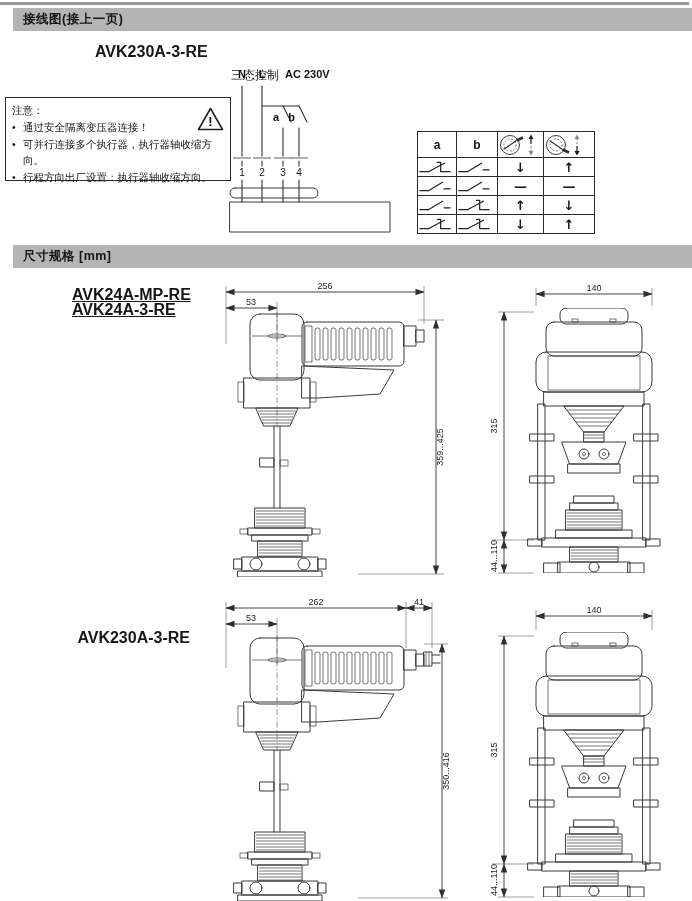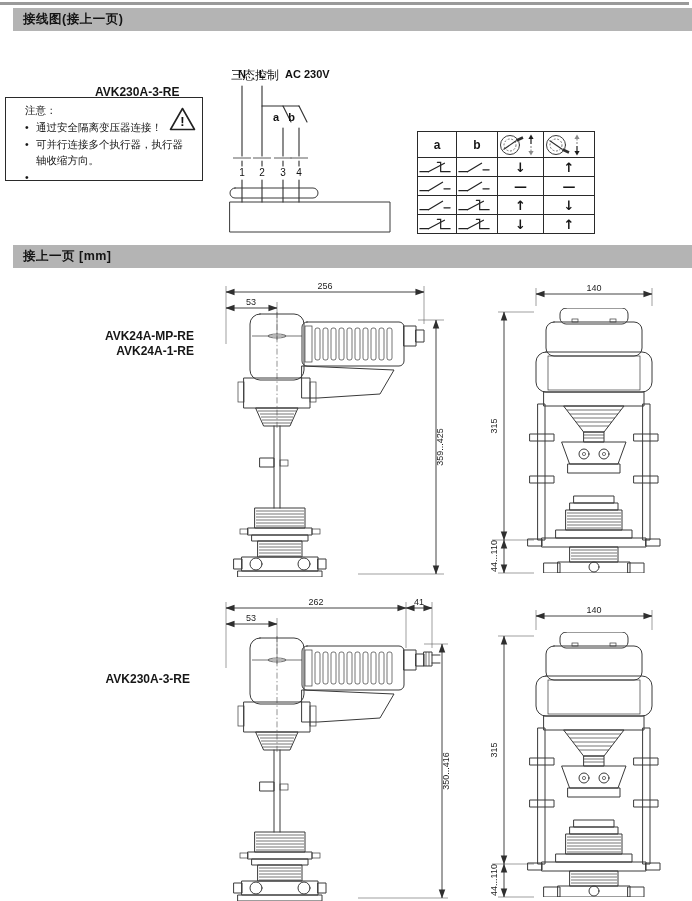--- a/index.html
+++ b/index.html
@@ -2,45 +2,45 @@
 <html><head>
 <meta charset="utf-8">
 <style>
   html,body{margin:0;padding:0;background:#e8e8e8;}
   .page{position:relative;width:692px;height:901px;background:#ffffff;
         font-family:"Liberation Sans","DejaVu Sans",sans-serif;color:#161616;overflow:hidden;}
   .abs{position:absolute;}
   .top-rule{left:0;top:2px;width:689px;height:3px;background:#9a9a9a;}
   .bar{left:0;width:688px;height:23px;background:#b4b4b4;display:flex;align-items:center;
        padding-left:10px;box-sizing:border-box;font-size:12.5px;font-weight:700;letter-spacing:.5px;color:#141414;margin-left:13px;}
-  .model-strong{font-size:12px;font-weight:700;margin-top:42px;}
+  .model-strong{font-size:16px;font-weight:700;}
   .plain{font-size:12px;font-weight:400;margin-top:24px;}
-  .note-box{left:5px;top:97px;width:198px;height:84px;border:1px solid #2a2a2a;box-sizing:border-box;
-            font-size:10.5px;line-height:1.6;padding:4px 19px;}
+  .note-box{left:5px;top:97px;width:226px;height:84px;border:1px solid #2a2a2a;box-sizing:border-box;
+            font-size:10.5px;line-height:1.6;padding:4px 6px;}
   .note-item{display:flex;}
   .note-item .bullet-dot{width:11px;flex:0 0 11px;}
   .warn{position:absolute;right:6px;top:9px;}
   table.ctrl{position:absolute;left:417px;top:131px;border-collapse:collapse;table-layout:fixed;}
   table.ctrl th,table.ctrl td{border:1px solid #2a2a2a;text-align:center;vertical-align:middle;padding:0;}
   table.ctrl th{height:25px;font-size:12px;font-weight:700;}
   table.ctrl td{height:18px;}
   .c1{width:38px;}.c2{width:40px;}.c3{width:45px;}.c4{width:50px;}
   td.dir{font-family:"DejaVu Sans",sans-serif;font-size:13px;font-weight:700;line-height:1;}
   svg{overflow:visible;display:block;}
   .d{fill:none;stroke:#3a3a3a;stroke-width:1;stroke-linejoin:round;stroke-linecap:round;}
   .dth{fill:none;stroke:#3a3a3a;stroke-width:.7;}
   .wire{fill:none;stroke:#2e2e2e;stroke-width:1.1;stroke-linecap:round;}
   .tdash{stroke:#8c8c8c;stroke-width:1.4;}
   .dim{stroke:#2f2f2f;stroke-width:.9;fill:none;}
   .ext{stroke:#5f5f5f;stroke-width:.6;fill:none;}
   .dt{font-size:9px;fill:#1d1d1d;}
   .lbl{font-size:11px;font-weight:700;fill:#111;}
   .num{font-size:10px;fill:#111;}
   .cl{fill:none;stroke:#666;stroke-width:.7;stroke-dasharray:6 2.4 1.4 2.4;}
-  .models{left:64px;top:287px;width:130px;text-align:right;line-height:15px;}
+  .models{left:72px;top:287px;width:130px;text-align:left;line-height:15px;text-decoration:underline;}
   .models2{left:60px;top:630px;width:130px;text-align:right;line-height:15px;}
 </style>
 </head>
 <body>
 
 <svg width="0" height="0" class="abs" style="left:0;top:0">
   <defs>
     <marker id="arr" viewBox="0 0 10 10" refX="9.5" refY="5" markerWidth="9" markerHeight="9" orient="auto-start-reverse" markerUnits="userSpaceOnUse">
       <path d="M0,1.4 L10,5 L0,8.6 z" fill="#2f2f2f"></path>
     </marker>
@@ -190,20 +190,21 @@
     <div class="note-item">
       <span class="bullet-dot">•</span>
       <span>通过安全隔离变压器连接！</span>
     </div>
     <div class="note-item">
       <span class="bullet-dot">•</span>
       <span>可并行连接多个执行器，执行器轴收缩方向。</span>
     </div>
     <div class="note-item">
       <span class="bullet-dot">•</span>
+      <span>行程方向出厂设置：执行器轴收缩方向。</span>
     </div>
     <svg class="warn" width="27" height="24" viewBox="0 0 27 24">
       <path d="M13.5,1.5 L25.5,22.5 H1.5 Z" fill="none" stroke="#222" stroke-width="1.6" stroke-linejoin="round"></path>
       <text x="13.5" y="19" text-anchor="middle" font-size="13" font-weight="700" fill="#111">!</text>
     </svg>
   </div>
 
   <table class="ctrl">
     <thead>
       <tr>
@@ -325,26 +326,26 @@
               </g>
             </svg>
           </td>
           <td class="dir c3">↓</td>
           <td class="dir c4">↑</td>
         </tr>
       </tbody>
   </table>
 
   <div class="abs bar" style="top:245px">
-    <span>接上一页 [mm]</span>
+    <span>尺寸规格 [mm]</span>
   </div>
 
   <div class="abs models model-strong">
     <div>AVK24A-MP-RE</div>
-    <div>AVK24A-1-RE</div>
+    <div>AVK24A-3-RE</div>
   </div>
 
   <svg class="abs" style="left:218px;top:282px" width="230" height="295" viewBox="0 0 230 295">
     <line class="ext" x1="8" y1="4" x2="8" y2="62"></line>
     <line class="ext" x1="206" y1="4" x2="206" y2="42"></line>
     <line class="dim" x1="8" y1="10" x2="206" y2="10" marker-start="url(#arr)" marker-end="url(#arr)"></line>
     <text class="dt" x="107" y="7" text-anchor="middle">256</text>
     <line class="ext" x1="59" y1="20" x2="59" y2="58"></line>
     <line class="dim" x1="8" y1="26" x2="59" y2="26" marker-start="url(#arr)" marker-end="url(#arr)"></line>
     <text class="dt" x="33" y="23" text-anchor="middle">53</text>

